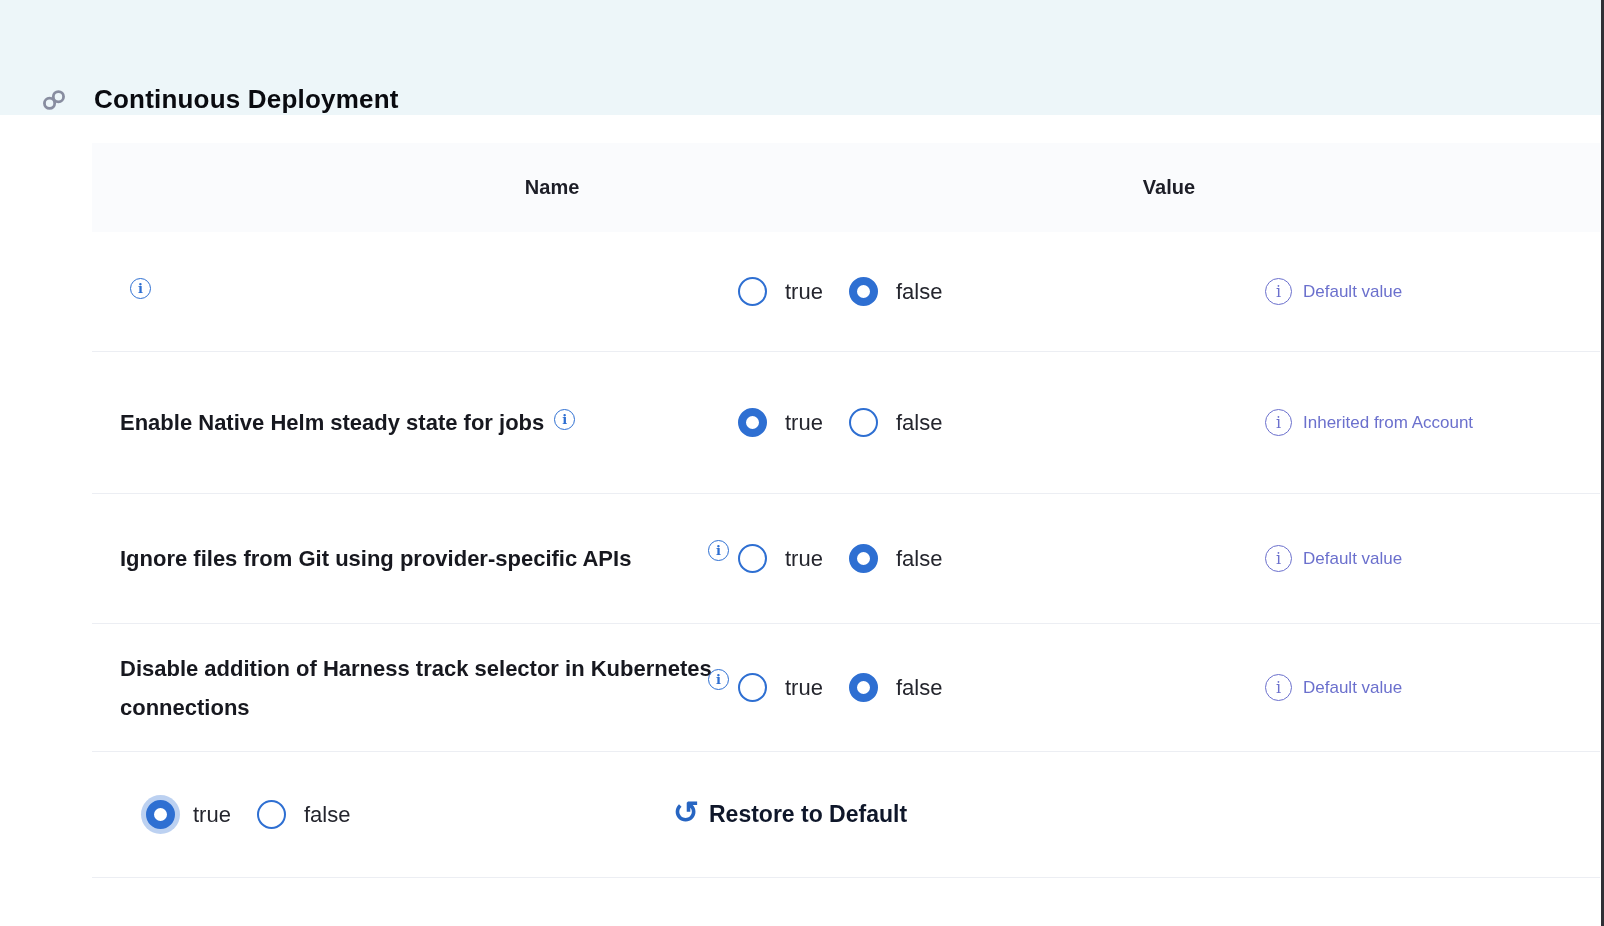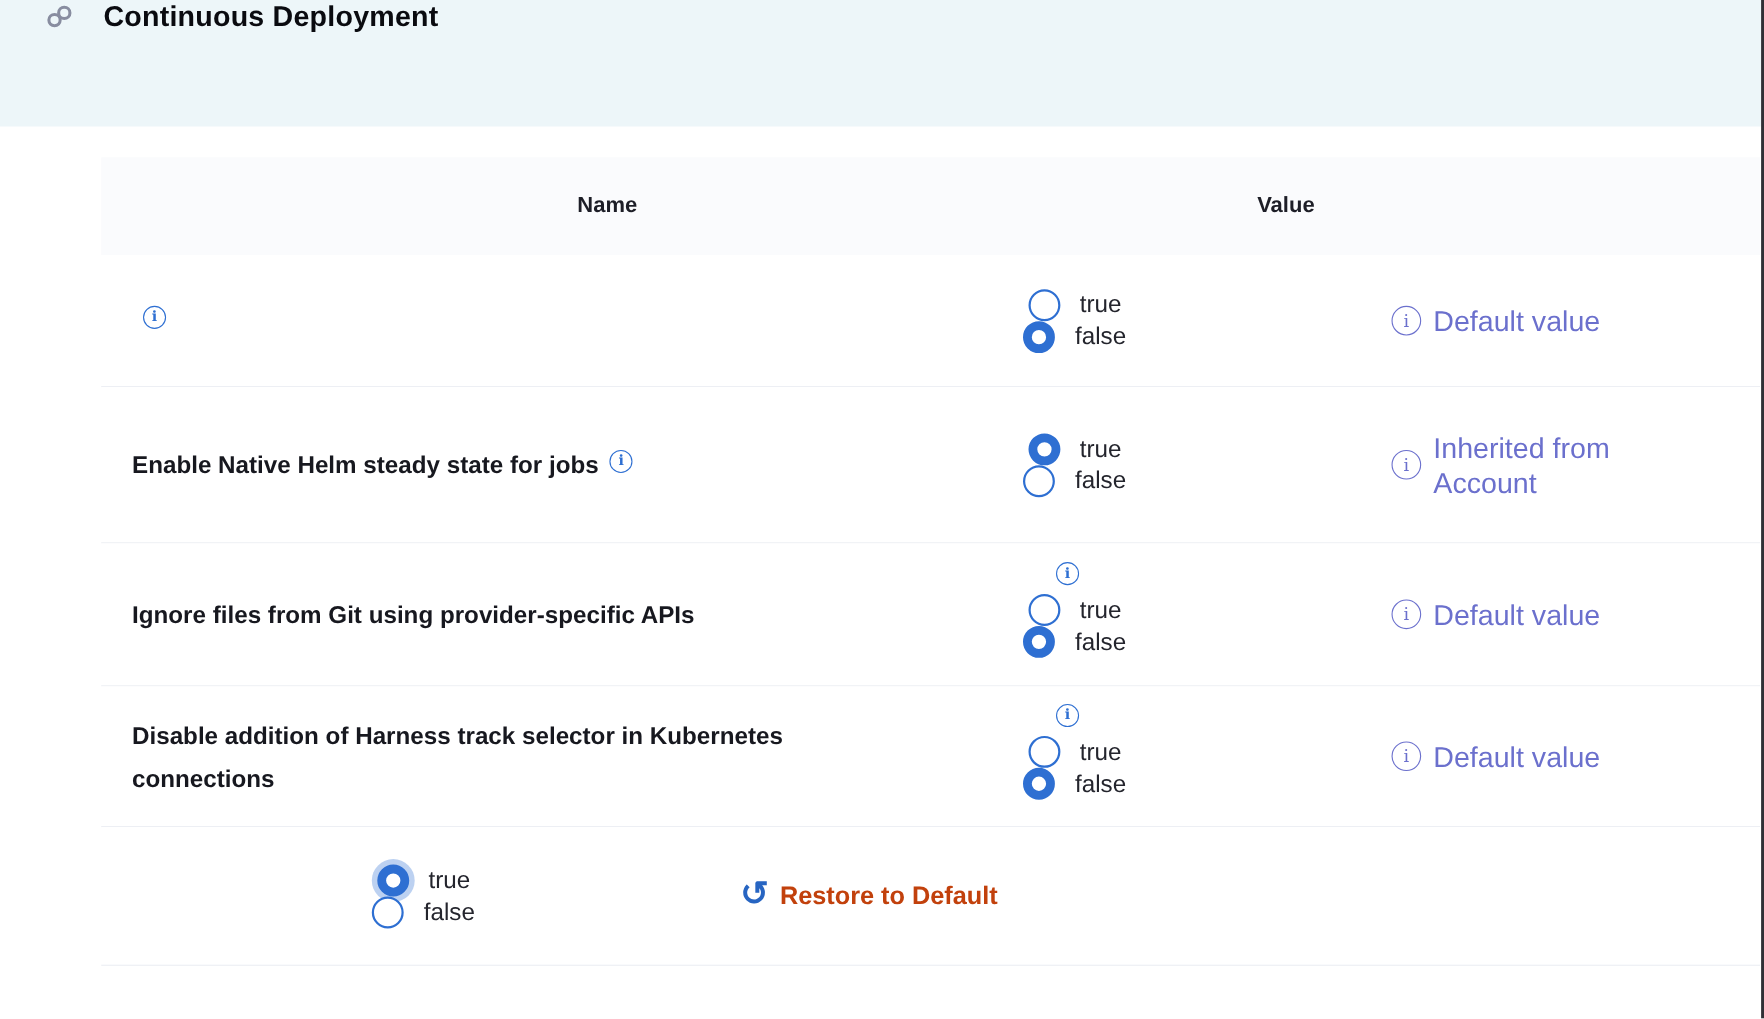--- a/index.html
+++ b/index.html
@@ -1,36 +1,36 @@
 <!DOCTYPE html>
 <html><head>
 <meta charset="utf-8">
 <style>
   * { margin:0; padding:0; box-sizing:border-box; }
   html,body { width:1604px; height:926px; background:#ffffff; overflow:hidden;
     font-family:"Liberation Sans", sans-serif; }
   .page { position:relative; width:1604px; height:926px; background:#fff; }
 
   
-  .header-band { height:115px; background:#edf6f9; display:flex; align-items:flex-start; padding-left:40px; }
+  .header-band { height:115px; background:#edf6f9; display:flex; align-items:flex-end; padding-left:40px; }
   .link-icon { width:30px; height:30px; margin-right:24px; display:flex; align-items:center; }
   .page-title { font-size:26px; font-weight:700; color:#0a0b10; letter-spacing:.2px; }
 
   
   .settings-table { margin:28px 4px 0 92px; }
   .table-header { height:89px; background:#fafbfd; display:flex; align-items:center; padding-left:28px;justify-content:center; }
   .col-name-header { width:592px; font-size:20px; font-weight:700; color:#1d1e27; }
   .col-value-header { font-size:20px; font-weight:700; color:#1d1e27; padding-left:26px; }
 
   .row { display:flex; align-items:center; padding-left:28px; border-bottom:1px solid #eceef3; background:#fff; }
   .row.h1 { min-height:120px; } .row.h2 { min-height:142px;justify-content:space-between; } .row.h3 { min-height:130px; }
   .row.h4 { min-height:128px; } .row.h5 { min-height:126px; }
 
   .name-cell { width:592px; font-size:22px; font-weight:600; color:#17181f; line-height:39px; }
-  .value-cell { width:530px; display:flex; align-items:center; padding-left:26px;flex-direction:column; }
+  .value-cell { width:530px; display:flex; align-items:center; padding-left:26px; }
   .status-cell { flex:1; display:flex; align-items:center; gap:11px; padding-left:23px; }
 
   
   .info-icon { display:inline-flex; align-items:center; justify-content:center;
     width:21px; height:21px; border-radius:50%; border:1.5px solid #2e6fd2; color:#2e6fd2;
     font-size:13px; font-weight:600; vertical-align:middle; cursor:pointer; }
   .info-icon::before { content:"i"; font-family:"DejaVu Serif", serif; line-height:1; }
   .info-icon.inline { margin-left:10px; transform:translateY(-5px); }
   .info-icon.leading { margin-left:-30px; margin-right:9px; transform:translateY(-8px); }
 
@@ -39,25 +39,25 @@
   .radio { width:29px; height:29px; border-radius:50%; background:#fff; border:2.5px solid #2e6fd2; flex:none; }
   .radio.selected { border-width:8.5px; }
   .radio.focused { box-shadow:0 0 0 5px rgba(47,111,211,.32); }
   .radio-label { font-size:22px; color:#24252d; }
 
   
   .status-info-icon { display:inline-flex; align-items:center; justify-content:center; flex:none;
     width:27px; height:27px; border-radius:50%; border:1.6px solid #6b70cd; color:#6b70cd;
     font-size:16px; cursor:pointer; }
   .status-info-icon::before { content:"i"; font-family:"DejaVu Serif", serif; line-height:1; }
-  .status-text { font-size:26px; color:#6b70cd; max-width:210px; line-height:32px; }
+  .status-text { font-size:17px; color:#6b70cd; max-width:210px; line-height:32px; }
   .restore-btn { display:flex; align-items:center; gap:10px; cursor:pointer; }
   .restore-icon { font-size:31px; font-weight:700; color:#2765c2; line-height:1; transform:translateY(-2px); }
   .restore-icon::before { content:"\21BA"; }
-  .restore-text { font-size:23px; font-weight:700; color:#c2410c; }
+  .restore-text { font-size:23px; font-weight:700; color:#0f172a; }
 
   
   .edge-strip { position:absolute; top:0; right:0; width:3px; height:926px; background:#303036; }
 </style>
 </head>
 <body>
 
 <div class="page">
 
   <div class="header-band">

